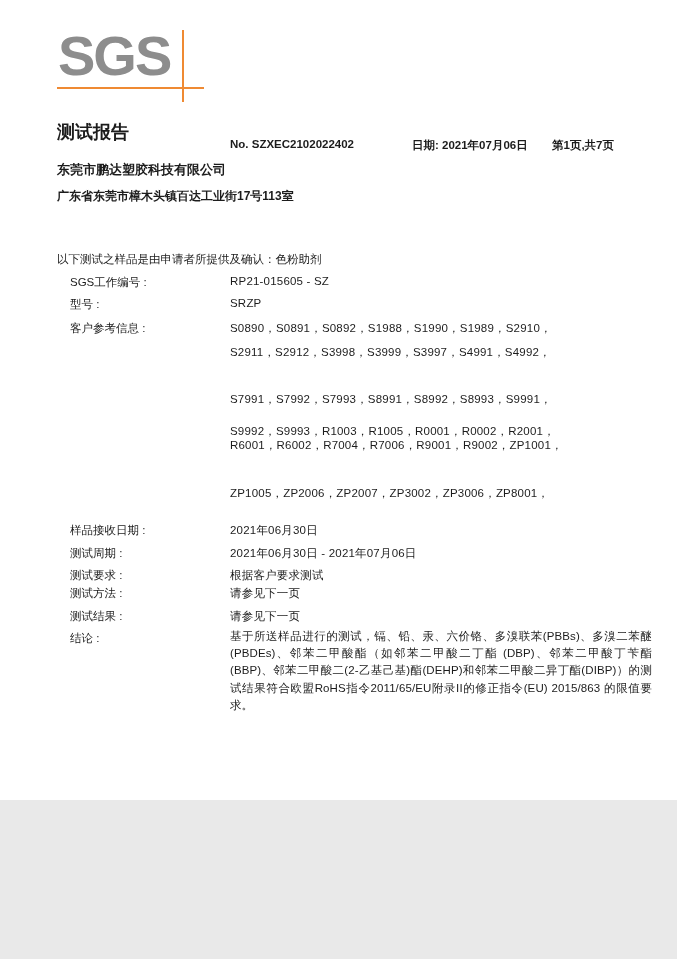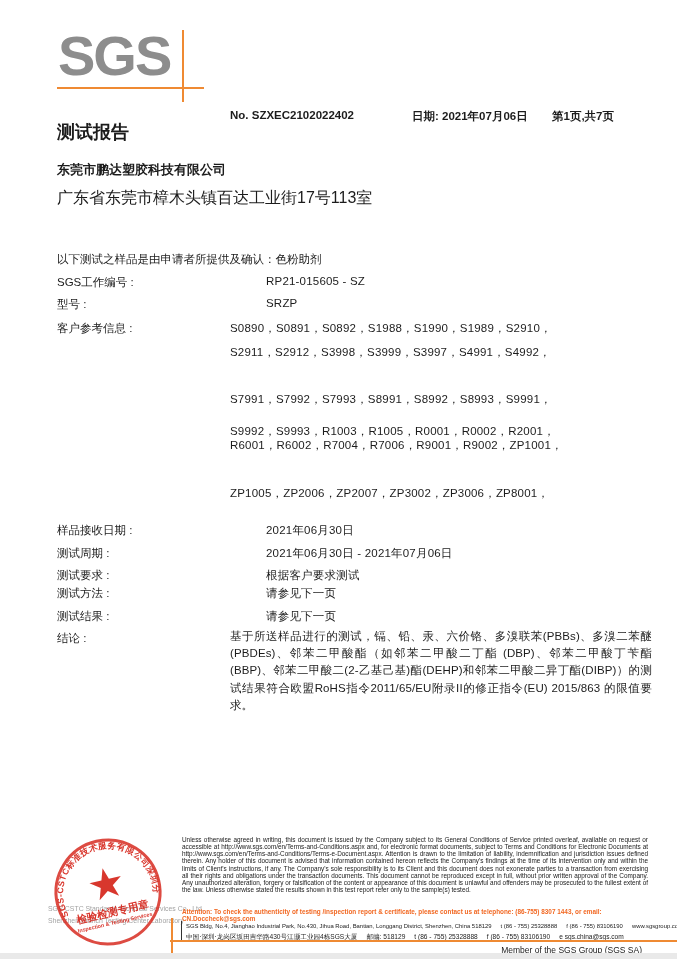--- a/index.html
+++ b/index.html
@@ -1,42 +1,42 @@
 <!DOCTYPE html>
 <html><head>
 <meta charset="utf-8">
 <style>
   html,body{margin:0;padding:0;background:#e9e9e9;}
   .page{
-    position:relative;width:677px;height:953px;background:#ffffff;
+    position:relative;width:677px;height:800px;background:#ffffff;
     font-family:"Liberation Sans","DejaVu Sans",sans-serif;color:#1c1c1c;
     margin:0 auto;overflow:hidden;
   }
   
   .logo-text{
     position:absolute;left:58px;top:26px;font-size:56px;font-weight:900;
     color:#8d8d8d;letter-spacing:-2px;line-height:60px;
   }
   .mark{position:absolute;background:#ef8a33;}
   .logo-hline{left:57px;top:87px;width:147px;height:2px;}
   .logo-vline{left:182px;top:30px;width:2px;height:72px;}
   
   .report-title{position:absolute;left:57px;top:120px;font-size:18px;font-weight:700;}
-  .hdr{position:absolute;top:109px;font-size:11.5px;font-weight:700;}
+  .hdr{position:absolute;top:138px;font-size:11.5px;font-weight:700;}
   .hdr-no{left:230px;}
   .hdr-date{left:412px;}
   .hdr-page{left:552px;}
   
   .company{position:absolute;left:57px;top:161px;font-size:13px;font-weight:700;}
-  .addr{position:absolute;left:57px;top:188px;font-size:16px;font-weight:400;}
+  .addr{position:absolute;left:57px;top:188px;font-size:12px;font-weight:700;}
   
   .statement{position:absolute;left:57px;top:252px;font-size:11.5px;}
   .frow{position:absolute;left:0;width:677px;font-size:11.5px;}
-  .flabel{position:absolute;left:57px;white-space:nowrap;text-align:right;}
-  .fvalue{position:absolute;left:230px;white-space:nowrap;letter-spacing:.2px;margin-left:36px;}
+  .flabel{position:absolute;left:70px;white-space:nowrap;text-align:right;}
+  .fvalue{position:absolute;left:230px;white-space:nowrap;letter-spacing:.2px;}
   .refline{position:absolute;left:230px;font-size:11.5px;letter-spacing:.2px;white-space:nowrap;}
   .conclusion-text{
     position:absolute;left:230px;top:628px;width:422px;font-size:11.5px;
     line-height:17.2px;text-align:justify;letter-spacing:.1px;white-space:normal;
   }
   
   .footer-legal{
     position:absolute;left:182px;top:836px;width:466px;font-size:6.4px;
     line-height:7.15px;text-align:justify;color:#1a1a1a;
   }

